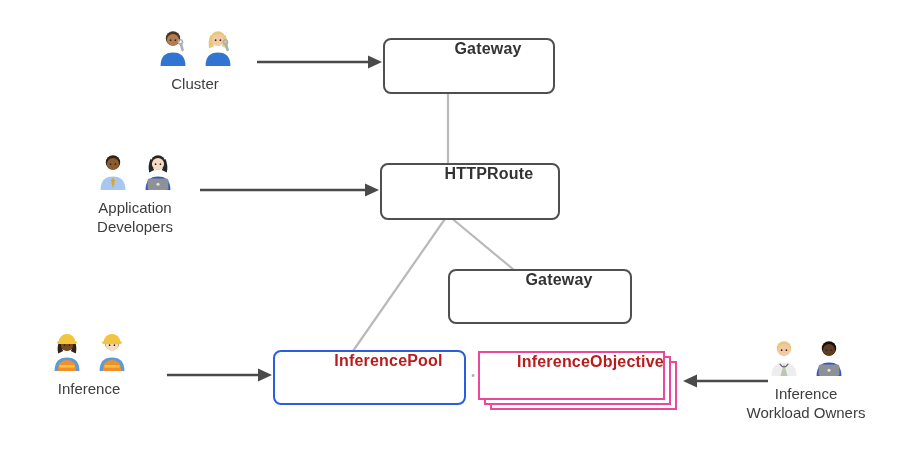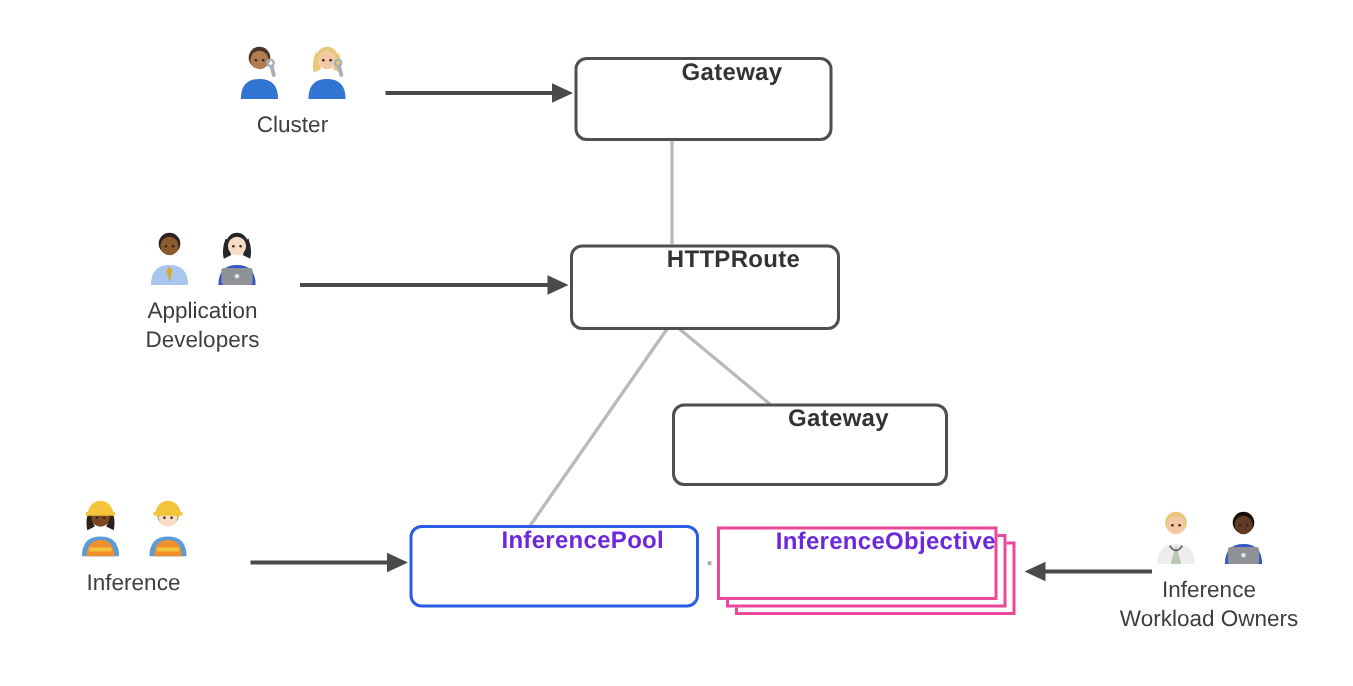--- a/index.html
+++ b/index.html
@@ -22,21 +22,21 @@
     background:#ffffff;
     border:2px solid #4f4f4f;border-radius:8px;
     font-weight:bold;font-size:16px;color:#333333;
     letter-spacing:.2px;
     padding-left:38px;
   }
   .node-gateway{left:383px;top:38px;width:130px;height:52px;}
   .node-httproute{left:380px;top:163px;width:138px;height:53px;}
   .node-service{left:448px;top:269px;width:142px;height:51px;}
   .node-inferencepool{left:273px;top:350px;width:151px;height:51px;}
-  .node.blue{border-color:#2b5ce4;color:#6d28d9;}
+  .node.blue{border-color:#2b5ce4;color:#b91c1c;}
 
   .stack{position:absolute;left:478px;top:351px;width:200px;height:62px;z-index:2;}
   .stack .layer{
     position:absolute;width:187px;height:49px;
     background:#ffffff;border:2px solid #ec4899;border-radius:0;
     box-sizing:border-box;
   }
   .stack .l3{left:12px;top:10px;}
   .stack .l2{left:6px;top:5px;}
   .stack .front{

